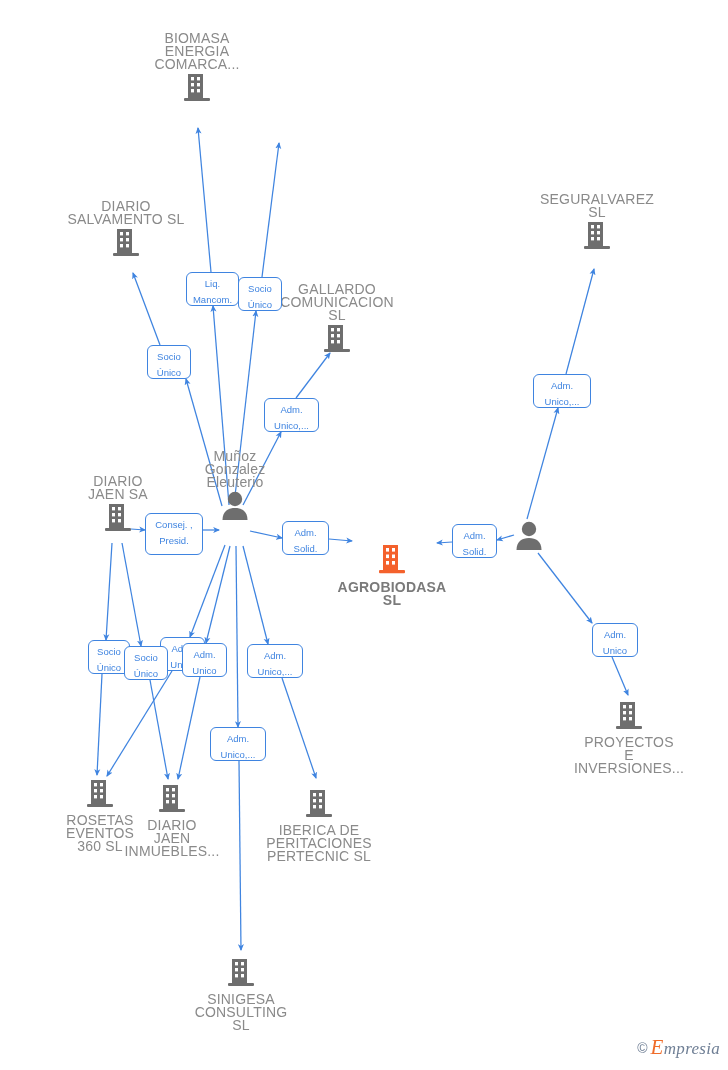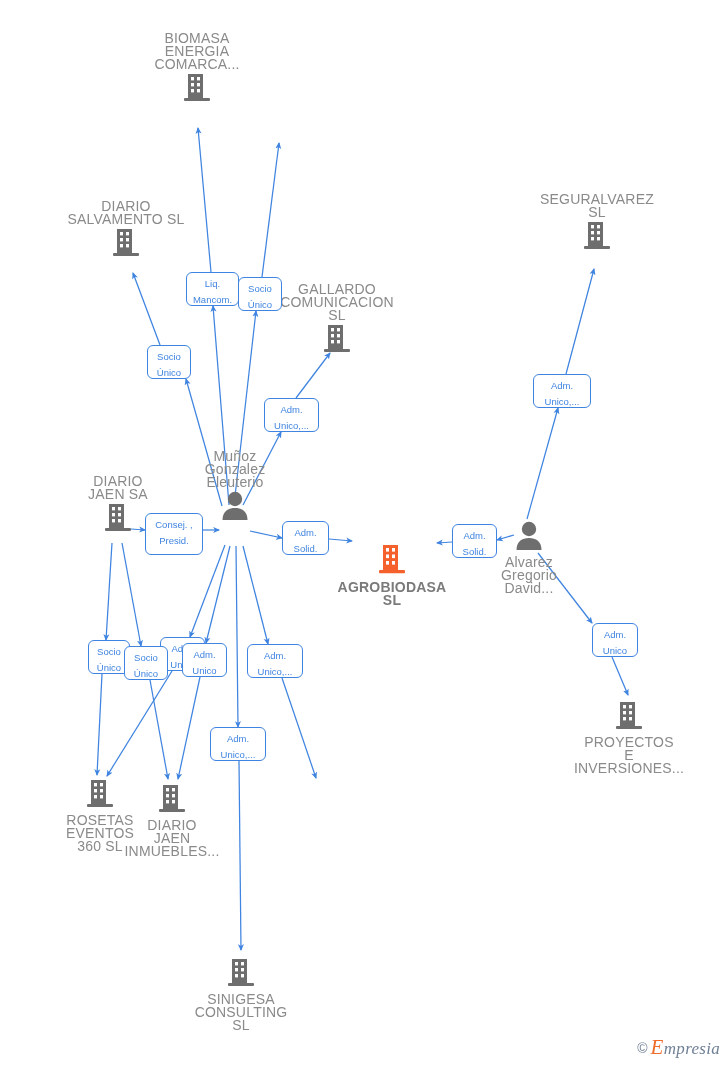--- a/index.html
+++ b/index.html
@@ -233,23 +233,20 @@
 SL</span>
   </div>
 
   <div class="node person" style="left:479px;top:520px;width:100px;">
     <span class="glyph">
       <svg width="28" height="30" viewBox="0 0 28 30">
           <circle cx="14" cy="9" r="7.2" fill="#6e6e6e"></circle>
           <path d="M1.5 30 C1.5 21.5 7 18 14 18 C21 18 26.5 21.5 26.5 30 Z" fill="#6e6e6e"></path>
         </svg>
     </span>
-    <span class="label">Alvarez
-Gregorio
-David...</span>
   </div>
 
   <div class="node company" style="left:569px;top:700px;width:120px;">
     <span class="glyph">
       <svg width="26" height="30" viewBox="0 0 26 30">
           <g fill="#6e6e6e">
             <rect x="4" y="2" width="15" height="24"></rect>
             <rect x="0" y="26" width="26" height="3" rx="1"></rect>
           </g>
           <g fill="#fff">
@@ -304,20 +301,41 @@
             <rect x="7" y="17" width="3" height="3.4"></rect>
             <rect x="13" y="17" width="3" height="3.4"></rect>
           </g>
         </svg>
     </span>
     <span class="label">DIARIO
 JAEN
 INMUEBLES...</span>
   </div>
 
+  <div class="node company" style="left:259px;top:788px;width:120px;">
+    <span class="glyph">
+      <svg width="26" height="30" viewBox="0 0 26 30">
+          <g fill="#6e6e6e">
+            <rect x="4" y="2" width="15" height="24"></rect>
+            <rect x="0" y="26" width="26" height="3" rx="1"></rect>
+          </g>
+          <g fill="#fff">
+            <rect x="7" y="5" width="3" height="3.4"></rect>
+            <rect x="13" y="5" width="3" height="3.4"></rect>
+            <rect x="7" y="11" width="3" height="3.4"></rect>
+            <rect x="13" y="11" width="3" height="3.4"></rect>
+            <rect x="7" y="17" width="3" height="3.4"></rect>
+            <rect x="13" y="17" width="3" height="3.4"></rect>
+          </g>
+        </svg>
+    </span>
+    <span class="label">IBERICA DE
+PERITACIONES
+PERTECNIC SL</span>
+  </div>
 
   <div class="node company" style="left:181px;top:957px;width:120px;text-align:center;">
     <span class="glyph">
       <svg width="26" height="30" viewBox="0 0 26 30">
           <g fill="#6e6e6e">
             <rect x="4" y="2" width="15" height="24"></rect>
             <rect x="0" y="26" width="26" height="3" rx="1"></rect>
           </g>
           <g fill="#fff">
             <rect x="7" y="5" width="3" height="3.4"></rect>

